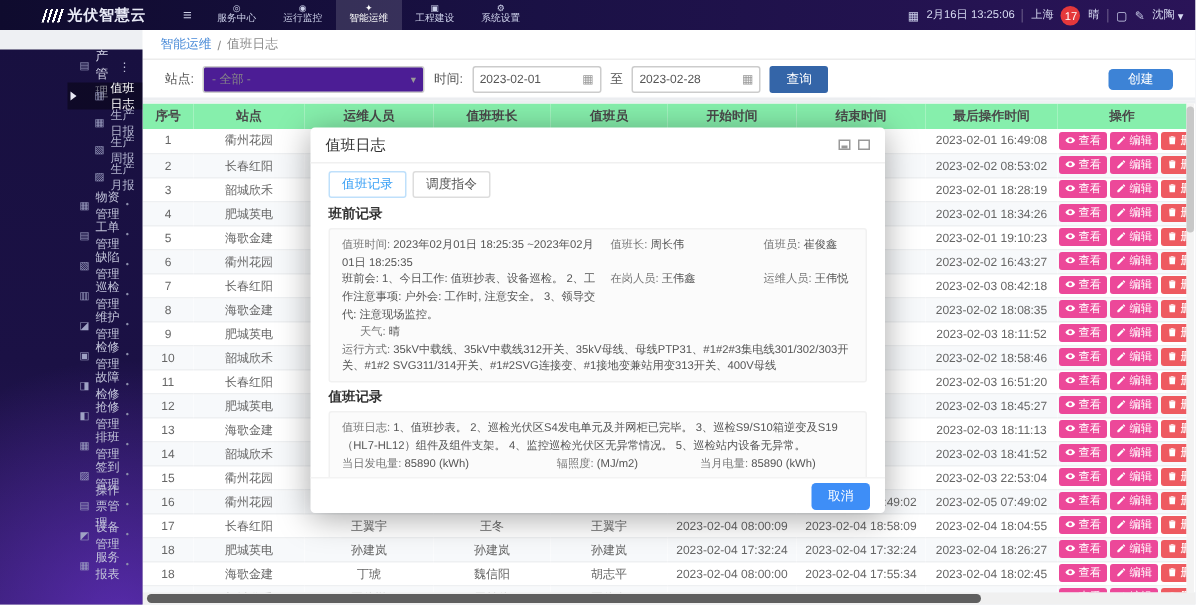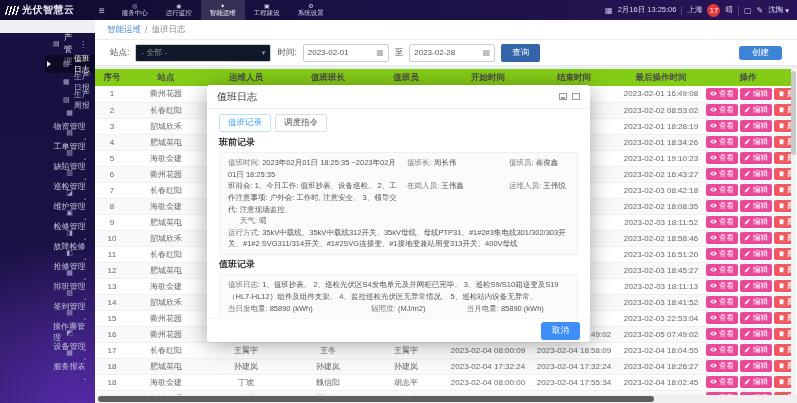--- a/index.html
+++ b/index.html
@@ -3,21 +3,21 @@
 <meta charset="utf-8">
 <style>
   * { box-sizing: border-box; margin: 0; padding: 0; }
   html,body { width:797px; height:403px; overflow:hidden;
     font-family:"Liberation Sans","DejaVu Sans",sans-serif; background:#eef0f3; position:relative; }
 
   
   #topbar { position:absolute; left:0; top:0; width:797px; height:20px; z-index:60;
     background:linear-gradient(90deg,#0f0b2e 0%,#1a1145 45%,#2a1458 100%);
     display:flex; align-items:center; color:#e8eaf6; }
-  .logo { width:95px; display:flex; align-items:center; padding-left:6px; gap:3px; flex-shrink:0; }
+  .logo { width:95px; display:flex; align-items:center; padding-left:6px; gap:3px; flex-shrink:0;margin-left:23px; }
   .logo-mark { width:13px; height:9px; transform:skewX(-18deg);
     background:repeating-linear-gradient(90deg,#fff 0 1.5px,transparent 1.5px 3.5px); }
   .logo-text { font-size:10px; font-weight:bold; letter-spacing:.5px; white-space:nowrap; }
   .hamburger { font-size:10px; color:#cfd2e8; margin:0 8px 0 4px; cursor:pointer; }
   .nav { display:flex; height:20px; }
   .nav-item { width:44px; height:20px; display:flex; flex-direction:column; align-items:center;
     justify-content:center; cursor:pointer; line-height:1; }
   .nav-item.active { background:rgba(255,255,255,.14); }
   .nav-ico { font-size:6px; color:#cdd1ea; margin-bottom:1px; }
   .nav-label { font-size:6.5px; color:#cdd1ea; white-space:nowrap; }
@@ -37,48 +37,48 @@
   .sb-group-h { height:22px; display:flex; align-items:center; padding:0 8px; gap:4px;
     color:#d4d5e8; font-size:8.5px; cursor:pointer; }
   .sb-ico { font-size:7px; color:#9fa2c4; flex-shrink:0; }
   .sb-more { margin-left:auto; color:#bfc1da; font-size:8px; }
   .sb-sub { height:18px; display:flex; align-items:center; padding-left:18px; gap:4px;
     color:#b4b6d0; font-size:8px; cursor:pointer; position:relative; }
   .sb-sub.active { background:rgba(0,0,0,.4); color:#fff; }
   .sb-sub.active::before { content:''; position:absolute; left:2px; top:6px;
     border-left:4px solid #e8e8f5; border-top:3px solid transparent; border-bottom:3px solid transparent; }
   .sb-item { height:20px; display:flex; align-items:center; padding:0 9px 0 8px; gap:4px;
-    color:#c3c5da; font-size:8px; cursor:pointer;flex-direction:column; }
+    color:#c3c5da; font-size:8px; cursor:pointer; }
   .sb-dot { margin-left:auto; color:#8e90ad; font-size:6px; }
 
   
   #breadcrumb { position:absolute; left:95px; top:20px; width:702px; height:20px; background:#fff;
     border-bottom:1px solid #ececec; display:flex; align-items:center; padding-left:12px; gap:4px;
     font-size:8.5px; }
   .bc-parent { color:#4a8bd8; cursor:pointer; }
   .bc-sep, .bc-cur { color:#8a8a8a; }
 
   #filterbar { position:absolute; left:95px; top:40px; width:702px; height:27px; background:#fff;
     border-bottom:2px solid #eceef1; display:flex; align-items:center; padding:0 15px; gap:6px; }
   .f-label { font-size:8.5px; color:#555; }
-  .select { width:136px; height:18px; border:1px solid #ccc; border-radius:2px; background:#0f172a;
+  .select { width:148px; height:18px; border:1px solid #ccc; border-radius:2px; background:#4c1d95;
     display:flex; align-items:center; padding:0 5px; font-size:8px; color:#888; cursor:pointer; }
   .select .caret { margin-left:auto; color:#999; font-size:7px; }
   .date-input { width:86px; height:18px; border:1px solid #ccc; border-radius:2px; background:#fff;
     display:flex; align-items:center; padding:0 4px; font-size:8px; color:#555; cursor:text; }
   .date-input .cal { margin-left:auto; color:#999; font-size:8px; }
   .btn-query { height:18px; padding:0 11px; background:#3465a8; color:#fff; border:none;
     border-radius:2px; font-size:8.5px; cursor:pointer; }
   .btn-create { margin-left:auto; height:14px; padding:0 13px; background:#3d83d6; color:#fff;
     border:none; border-radius:3px; font-size:8.5px; cursor:pointer; }
 
   
   #tablewrap { position:absolute; left:95px; top:69px; width:702px; height:326px; background:#fff; overflow:hidden; }
   table { border-collapse:collapse; table-layout:fixed; width:696px; }
-  thead th { height:17px; background:#84cc16; font-size:8.5px; color:#4a4a4a; font-weight:bold; text-align:center;margin-left:16px; }
+  thead th { height:17px; background:#86efac; font-size:8.5px; color:#4a4a4a; font-weight:bold; text-align:center;margin-left:16px; }
   tbody td { height:16px; font-size:8px; color:#666; text-align:center; border-bottom:1px solid #eef0f2;
     white-space:nowrap; overflow:hidden; }
   tbody tr:nth-child(even) { background:#f7f9fb; }
   .op-btn { display:inline-flex; align-items:center; gap:2px; border:none; border-radius:2px;
     color:#fff; font-size:7.5px; padding:2px 4px; margin:0 1px; cursor:pointer; line-height:1; }
   .op-btn svg { width:7px; height:7px; fill:#fff; }
   .op-view, .op-edit { background:#ec4899; }
   .op-del { background:#ee5a60; }
 
   
@@ -172,20 +172,24 @@
       <span>值班日志</span>
     </div>
     <div class="sb-sub">
       <span class="sb-ico">▦</span>
       <span>生产日报</span>
     </div>
     <div class="sb-sub">
       <span class="sb-ico">▧</span>
       <span>生产周报</span>
     </div>
+    <div class="sb-sub">
+      <span class="sb-ico">▨</span>
+      <span>生产月报</span>
+    </div>
     <div class="sb-item">
       <span class="sb-ico">▦</span>
       <span>物资管理</span>
       <span class="sb-dot">•</span>
     </div>
     <div class="sb-item">
       <span class="sb-ico">▤</span>
       <span>工单管理</span>
       <span class="sb-dot">•</span>
     </div>

